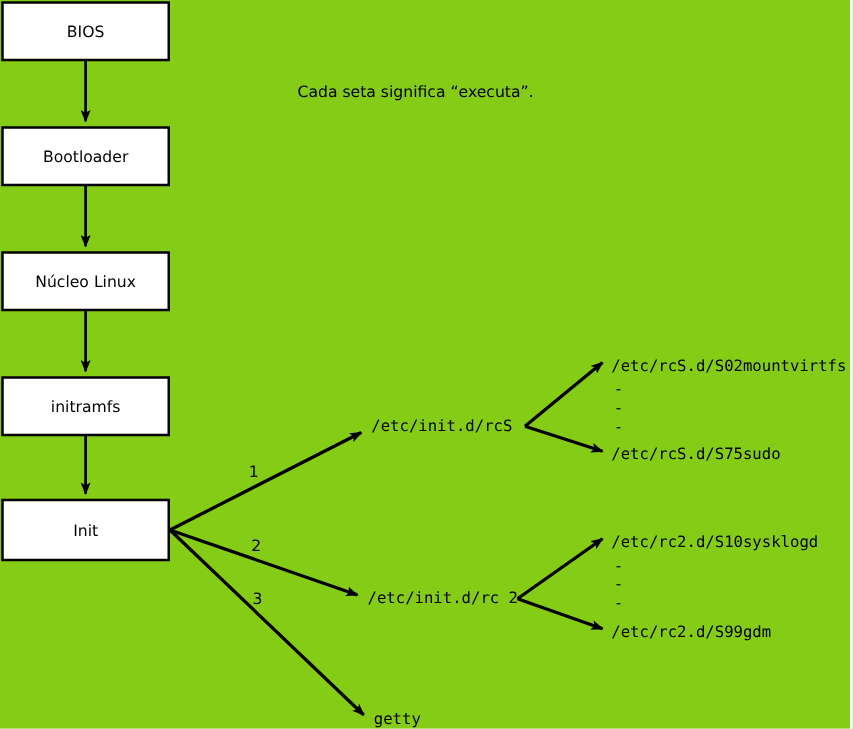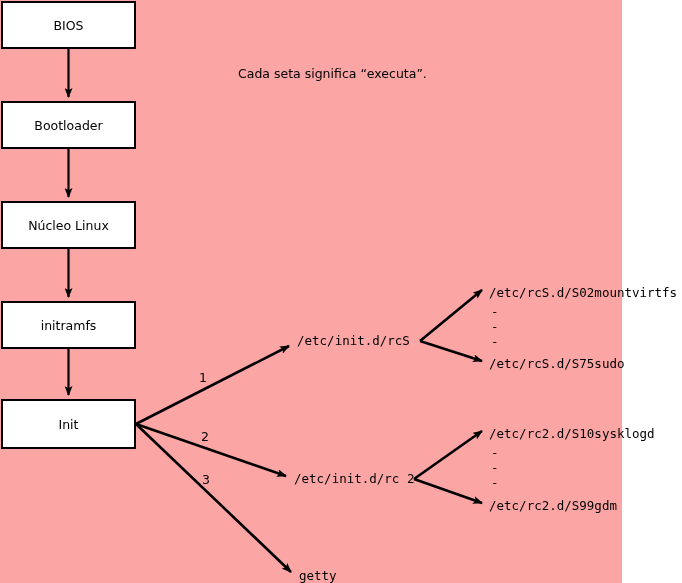--- a/index.html
+++ b/index.html
@@ -8,23 +8,23 @@
     background: #ffffff;
   }
   body {
     width: 682px;
     height: 583px;
     overflow: hidden;
     font-family: "DejaVu Sans", sans-serif;
   }
   #diagram-root {
     position: relative;
-    width: 622px;
+    width: 680px;
     height: 583px;
-    background: #fca5a5;
+    background: #84cc16;
   }
   svg#boot-diagram {
     display: block;
     width: 682px;
     height: 583px;
   }
   .box-rect {
     fill: #ffffff;
     stroke: #000000;
     stroke-width: 2;

